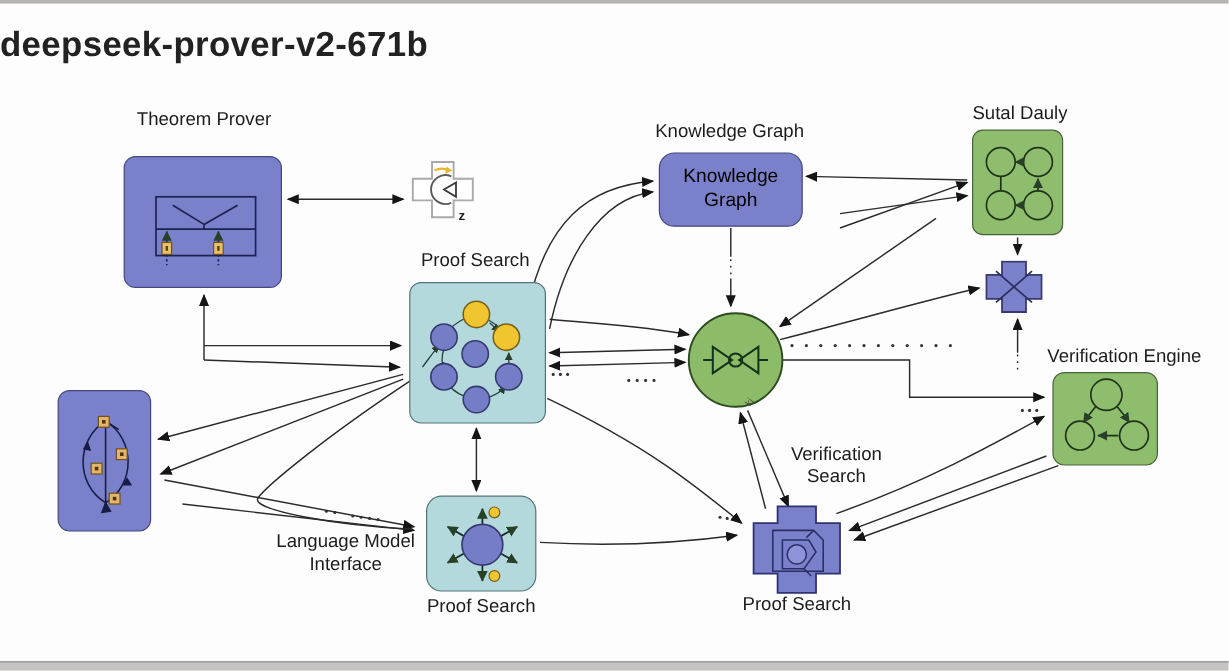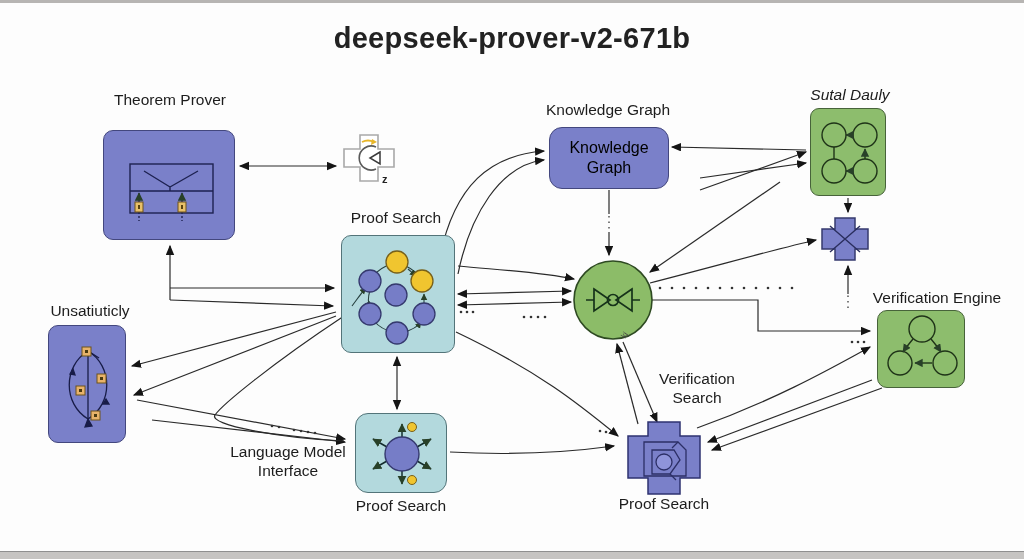--- a/index.html
+++ b/index.html
@@ -3,21 +3,21 @@
 <meta charset="utf-8">
 <style>
   html,body{margin:0;padding:0;background:#ffffff;}
   .canvas{
     position:relative;width:1024px;height:559px;background:#fdfdfd;
     font-family:"Liberation Sans",sans-serif;overflow:hidden;
   }
   .topbar{position:absolute;left:0;top:0;width:1024px;height:3px;background:#b7b5b3;}
   .bottombar{position:absolute;left:0;top:551px;width:1024px;height:8px;background:#c6c4c2;border-top:1px solid #8f8f8f;}
   .title{
-    position:absolute;left:0;top:22px;width:1024px;text-align:center;
+    position:absolute;left:0;top:22px;width:1024px;
     font-size:29px;font-weight:700;color:#222;letter-spacing:.3px;
   }
   .lbl{
     position:absolute;text-align:center;font-size:15.5px;color:#1c1c1c;
     white-space:pre-line;line-height:19px;
   }
   .node{position:absolute;box-sizing:border-box;}
   .purple{background:#7a80c9;border:1.5px solid #43477e;}
   .green{background:#8dbd6d;border:1.5px solid #47633a;}
   .cyan{background:#b3d9dd;border:1.5px solid #537479;}
@@ -145,21 +145,21 @@
       <text x="40" y="50" font-size="11" font-weight="bold" fill="#222">z</text>
     </svg>
   </div>
 
   <div class="lbl" style="left:528px;top:100px;width:160px;">Knowledge Graph</div>
   <div class="node purple r12" style="left:549px;top:127px;width:120px;height:62px;">
     <div class="boxtext">Knowledge
 Graph</div>
   </div>
 
-  <div class="lbl" style="left:780px;top:85px;width:140px;font-style:italic;">Sutal Dauly</div>
+  <div class="lbl" style="left:780px;top:85px;width:140px;">Sutal Dauly</div>
   <div class="node green r8" style="left:810px;top:108px;width:76px;height:88px;">
     <svg width="76" height="88">
       <g stroke="#1f3318" stroke-width="1.4" fill="none">
         <circle cx="23" cy="26" r="12"></circle>
           <circle cx="54" cy="26" r="12"></circle>
         <circle cx="23" cy="62" r="12"></circle>
           <circle cx="54" cy="62" r="12"></circle>
         <path d="M42,26 L35,26" marker-end="url(#ahs)"></path>
         <path d="M42,62 L35,62" marker-end="url(#ahs)"></path>
         <path d="M54,50 L54,40" marker-end="url(#ahs)"></path>
@@ -218,21 +218,20 @@
         <circle cx="80" cy="45" r="11" fill="#f0c52f" stroke="#77601a"></circle>
         <circle cx="28" cy="45" r="11" fill="#767dc7" stroke="#35396e"></circle>
         <circle cx="54" cy="59" r="11" fill="#767dc7" stroke="#35396e"></circle>
         <circle cx="28" cy="78" r="11" fill="#767dc7" stroke="#35396e"></circle>
         <circle cx="82" cy="78" r="11" fill="#767dc7" stroke="#35396e"></circle>
         <circle cx="55" cy="97" r="11" fill="#767dc7" stroke="#35396e"></circle>
       </g>
     </svg>
   </div>
 
-  <div class="lbl" style="left:20px;top:301px;width:140px;">Unsatiuticly</div>
   <div class="node purple r10" style="left:48px;top:325px;width:78px;height:118px;">
     <svg width="78" height="118">
       <g stroke="#181c48" stroke-width="1.3" fill="none">
         <path d="M39,25 L39,93"></path>
         <path d="M39,25 C14,40 14,78 39,93"></path>
         <path d="M39,25 C64,40 64,78 39,93"></path>
         <path d="M39,25 L50,32"></path>
         <path d="M24,43 L21,48 L26,49 Z" fill="#181c48"></path>
         <path d="M57,73 L60,78 L54,78 Z" fill="#181c48"></path>
         <path d="M39,93 L36,101 L43,100 Z" fill="#181c48"></path>

